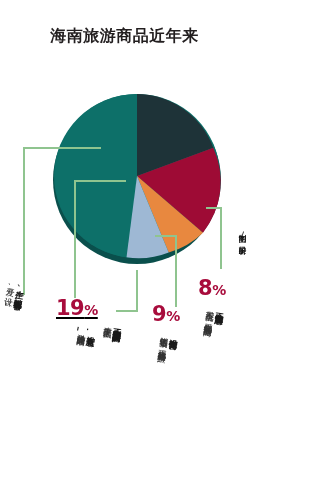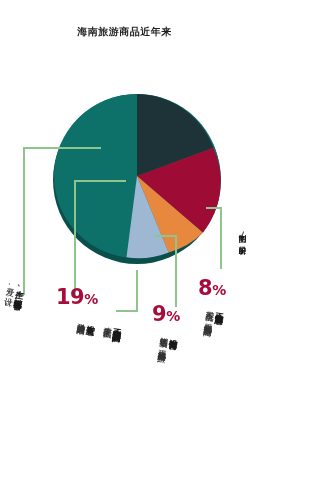--- a/index.html
+++ b/index.html
@@ -8,21 +8,21 @@
     width:249px; height:487px; position:relative; overflow:hidden;
     font-family:"DejaVu Sans","Liberation Sans",sans-serif;
   }
 
   
   #title-block{
     position:absolute; left:0; top:26px; width:249px;
     text-align:center; line-height:1.28;
   }
   #title-block .tline{
-    display:block; font-size:10px; font-weight:700;
+    display:block; font-size:16px; font-weight:700;
     color:#231f20; letter-spacing:.5px;
     font-family:"DejaVu Sans","Liberation Sans",sans-serif;
   }
 
   
   #pie-wrap{ position:absolute; left:53px; top:92px; width:168px; height:172px; }
   #pie-svg{ display:block; width:168px; height:172px; overflow:visible; }
 
   
   .leader{ position:absolute; background:transparent; }
@@ -108,21 +108,21 @@
 
 <div class="callout" style="left:8px; top:277px;">
   <div class="rot" style="transform:rotate(10deg); margin-top:4px;">
     <div class="vtext">
       <span>生产、销售配合不够</span>
       <span class="sub">开发、设计</span>
     </div>
   </div>
 </div>
 
-<div class="callout" style="left:56px; top:287px;">
+<div class="callout" style="left:56px; top:298px;text-decoration:underline;">
   <div class="pct">
     <span>19</span><span class="sm">%</span>
   </div>
   <div class="rot" style="transform:rotate(10deg); margin-top:4px;">
     <div class="vtext">
       <span>没有新意</span>
       <span class="sub">旅游商品设计太陈旧</span>
     </div>
   </div>
 </div>

